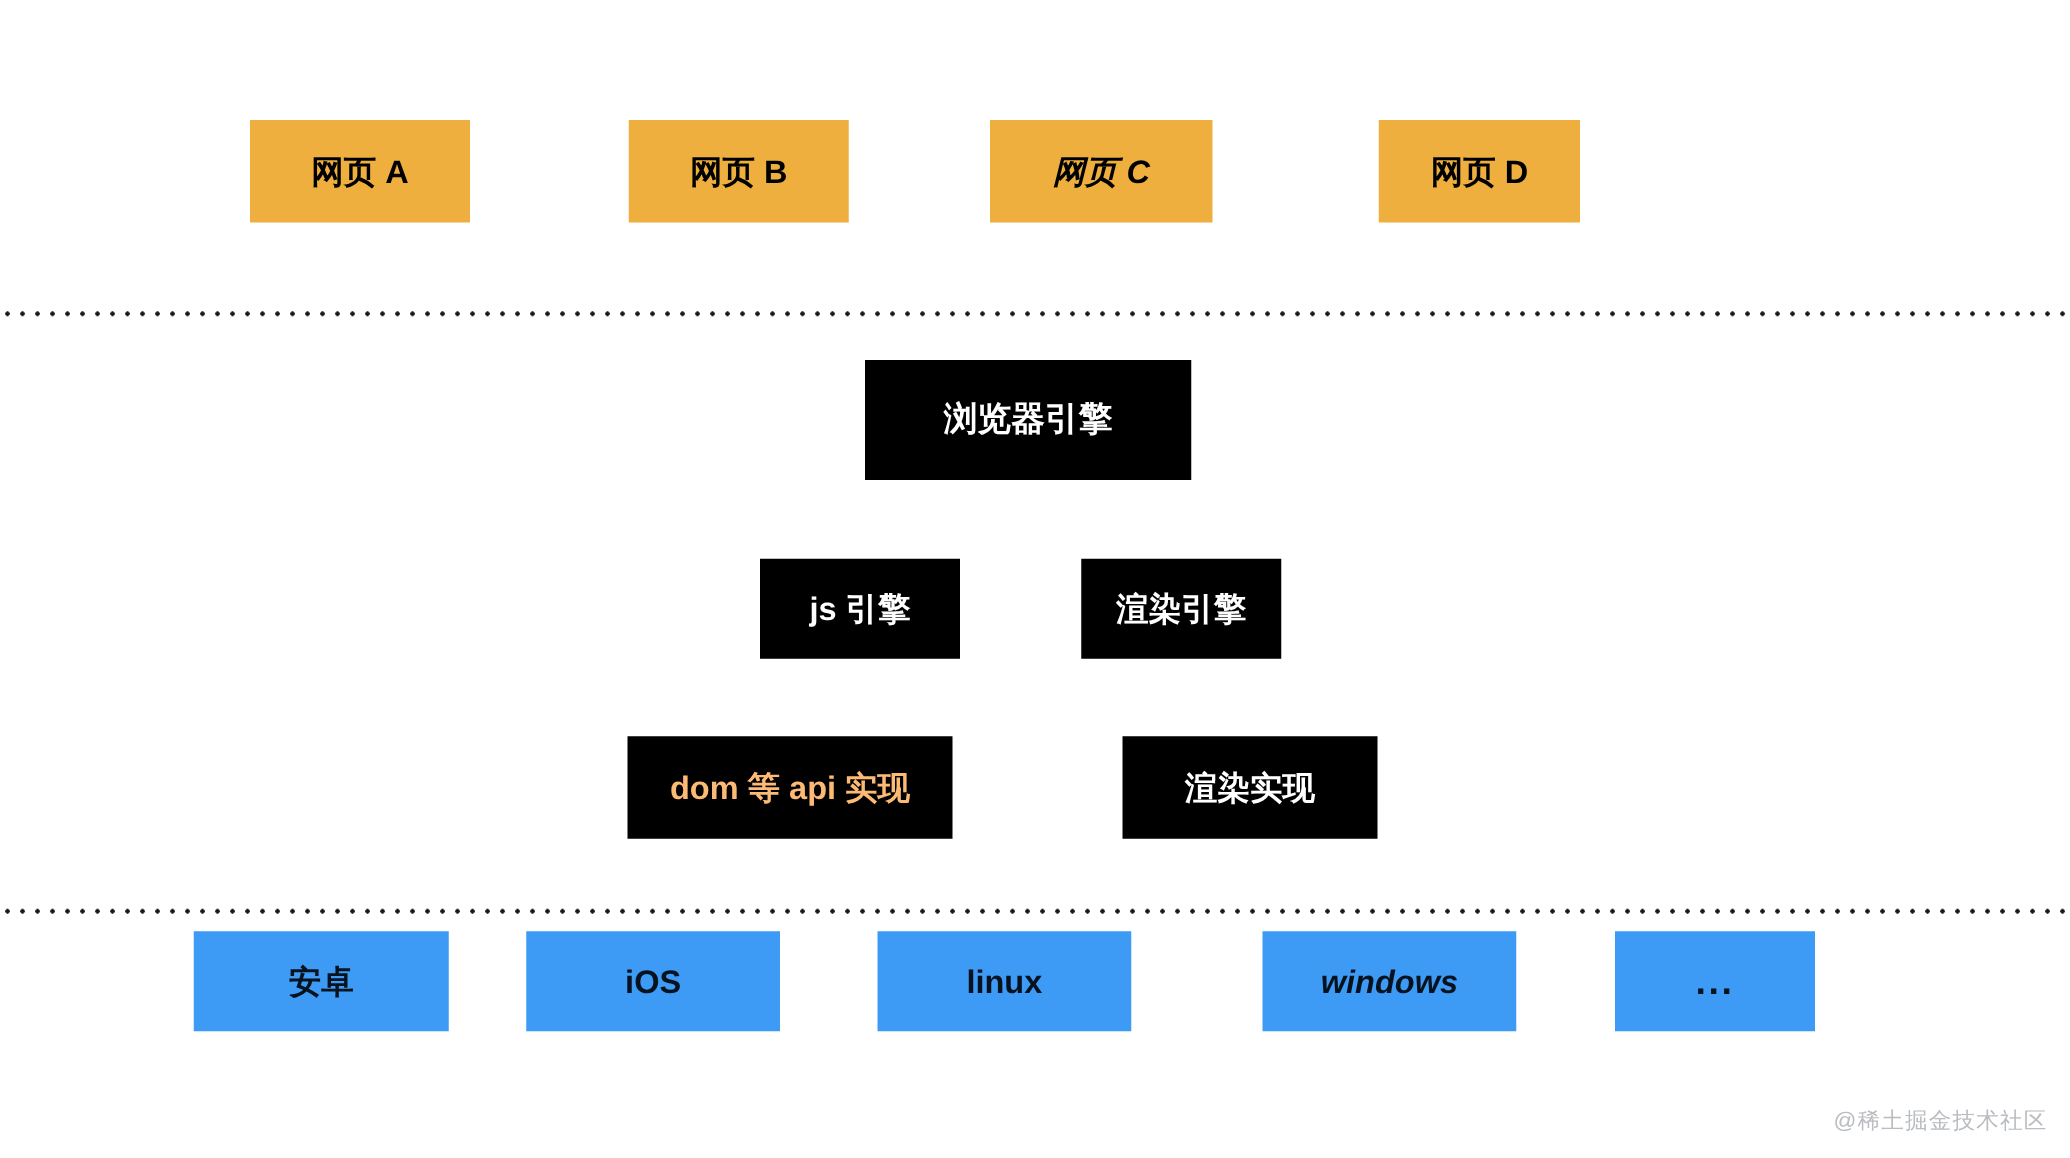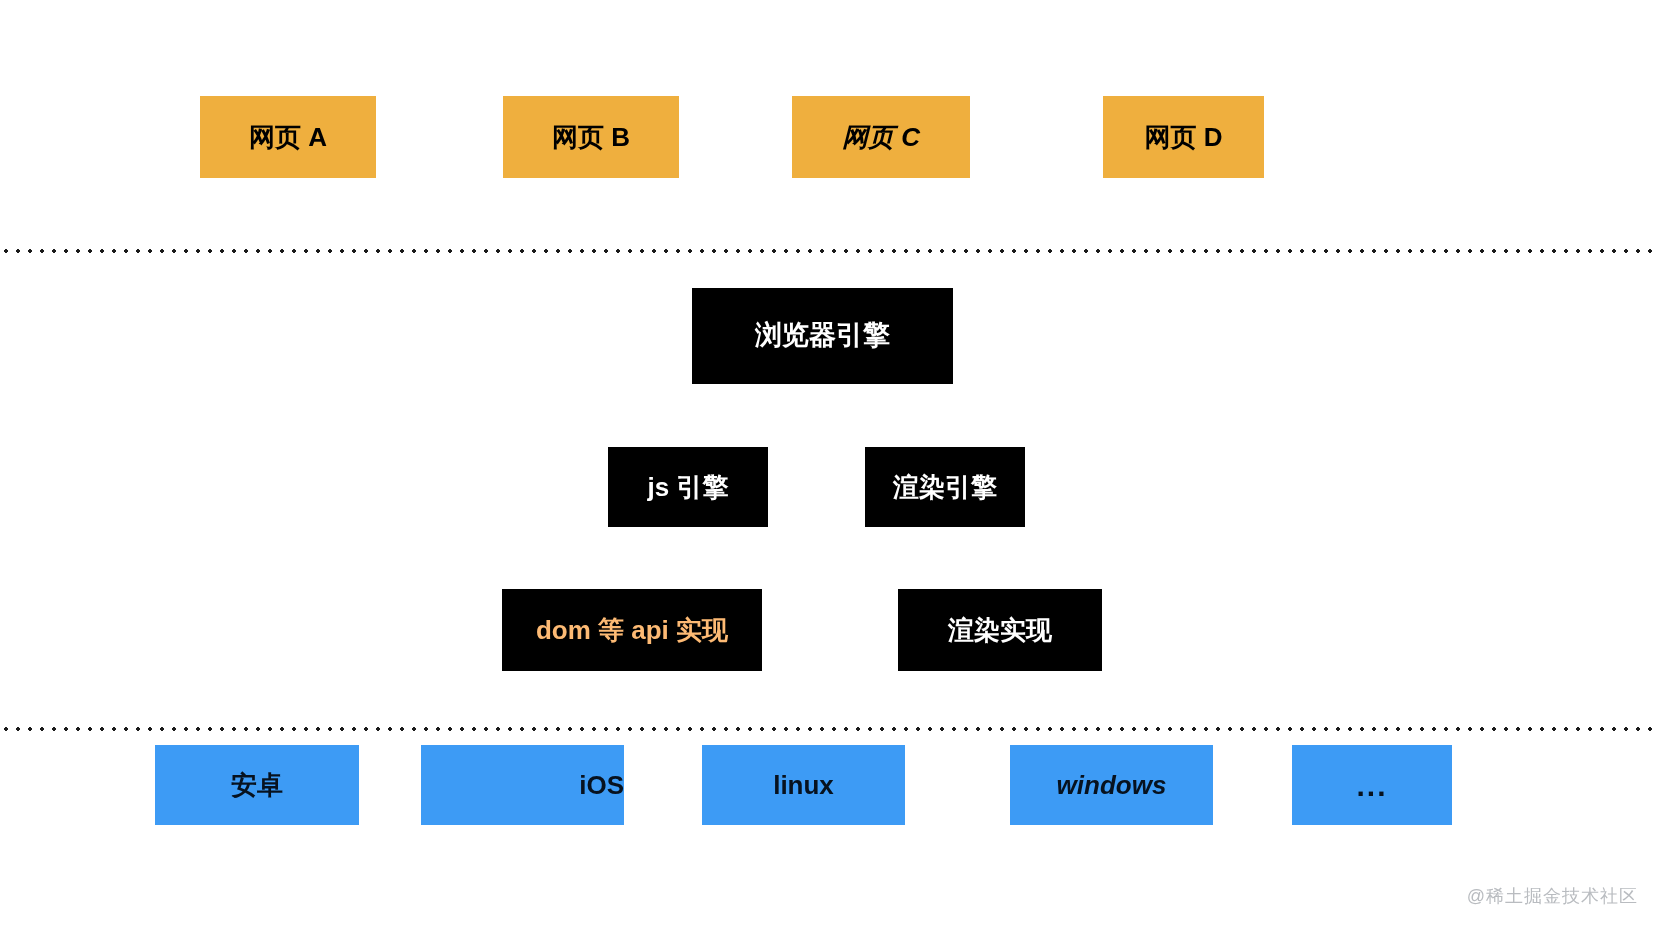--- a/index.html
+++ b/index.html
@@ -107,21 +107,21 @@
   </div>
   <div class="box box-engine small" style="left: 886px; top: 589px; width: 204px; height: 82px; background: rgb(0, 0, 0); color: rgb(255, 255, 255); margin-left: 12px;">
     <span>渲染实现</span>
   </div>
 
   <div class="divider" style="top: 727px;"></div>
 
   <div class="box box-os" style="left: 155px; top: 745px; width: 204px; height: 80px; background: rgb(61, 155, 245);">
     <span>安卓</span>
   </div>
-  <div class="box box-os" style="left: 421px; top: 745px; width: 203px; height: 80px; background: rgb(61, 155, 245); justify-content: flex-end;">
+  <div class="box box-os" style="left: 421px; top: 745px; width: 203px; height: 80px; background: rgb(61, 155, 245);">
     <span>iOS</span>
   </div>
   <div class="box box-os" style="left: 702px; top: 745px; width: 203px; height: 80px; background: rgb(61, 155, 245);">
     <span>linux</span>
   </div>
   <div class="box box-os" style="left: 1010px; top: 745px; width: 203px; height: 80px; background: rgb(61, 155, 245); font-style: italic;">
     <span>windows</span>
   </div>
   <div class="box box-os ellipsis" style="left: 1292px; top: 745px; width: 160px; height: 80px; background: rgb(61, 155, 245);">
     <span>...</span>

